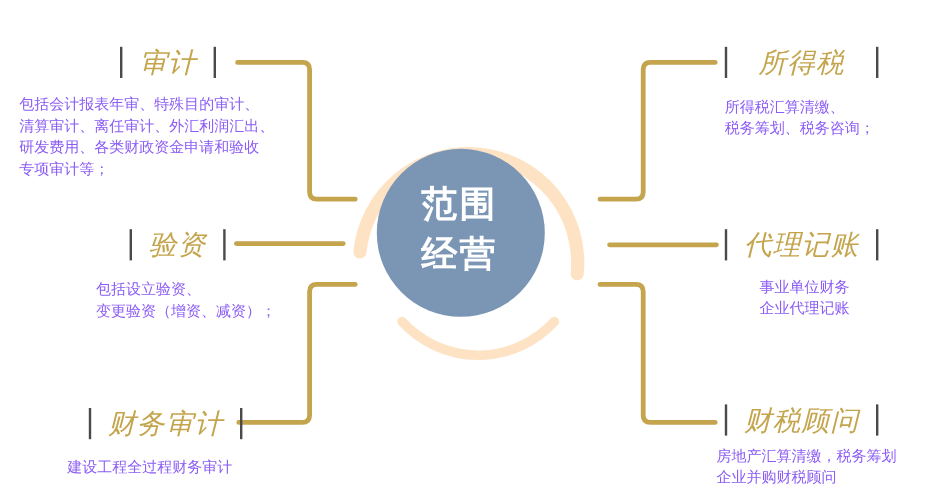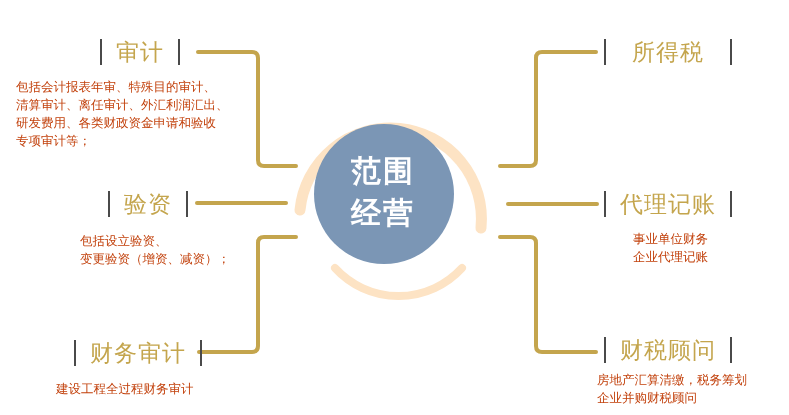--- a/index.html
+++ b/index.html
@@ -2,22 +2,22 @@
 <html><head>
   <meta charset="utf-8">
   <style>
     html, body { margin: 0; padding: 0; background: #ffffff; }
     body { width: 789px; height: 415px; position: relative; overflow: hidden;
            font-family: "DejaVu Sans", "Liberation Sans", sans-serif; }
     .canvas { position: absolute; left: 0; top: 0; width: 789px; height: 415px; }
     svg.lines { position: absolute; left: 0; top: 0; }
     .title { position: absolute; display: flex; align-items: center; height: 32px; }
     .bar { width: 2px; height: 26px; background: #4a4a4a; }
-    .title-text { color: #c4a54d; font-size: 23px; padding: 0 14px; letter-spacing: 1px; white-space: nowrap; }
-    .desc { position: absolute; color: #c2410c; font-size: 12.5px; line-height: 18px; white-space: pre-line; }
+    .title-text { color: #c4a54d; font-size: 23px; padding: 0 14px; letter-spacing: 1px; white-space: nowrap; font-style: italic; }
+    .desc { position: absolute; color: #8b5cf6; font-size: 12.5px; line-height: 18px; white-space: pre-line; }
     .center-text { position: absolute; left: 318px; top: 150px; width: 130px; text-align: center;
                    color: #ffffff; font-size: 30px; font-weight: bold; line-height: 42px; letter-spacing: 2px; }
   </style>
 </head>
 <body>
 
 <div class="canvas">
 
   <svg class="lines" width="789" height="415" viewBox="0 0 789 415">
 
@@ -63,20 +63,22 @@
     <span class="title-text">财务审计</span>
     <span class="bar"></span>
   </div>
   <div class="desc" style="left:56px; top:380px;">建设工程全过程财务审计</div>
 
   <div class="title" style="left:604px; top:36px;gap:12px;">
     <span class="bar"></span>
     <span class="title-text">所得税</span>
     <span class="bar"></span>
   </div>
+  <div class="desc" style="left:604px; top:80px;">所得税汇算清缴、
+税务筹划、税务咨询；</div>
 
   <div class="title" style="left:604px; top:188px;">
     <span class="bar"></span>
     <span class="title-text">代理记账</span>
     <span class="bar"></span>
   </div>
   <div class="desc" style="left:633px; top:230px; text-align:right;">事业单位财务
 企业代理记账</div>
 
   <div class="title" style="left:604px; top:334px;">

